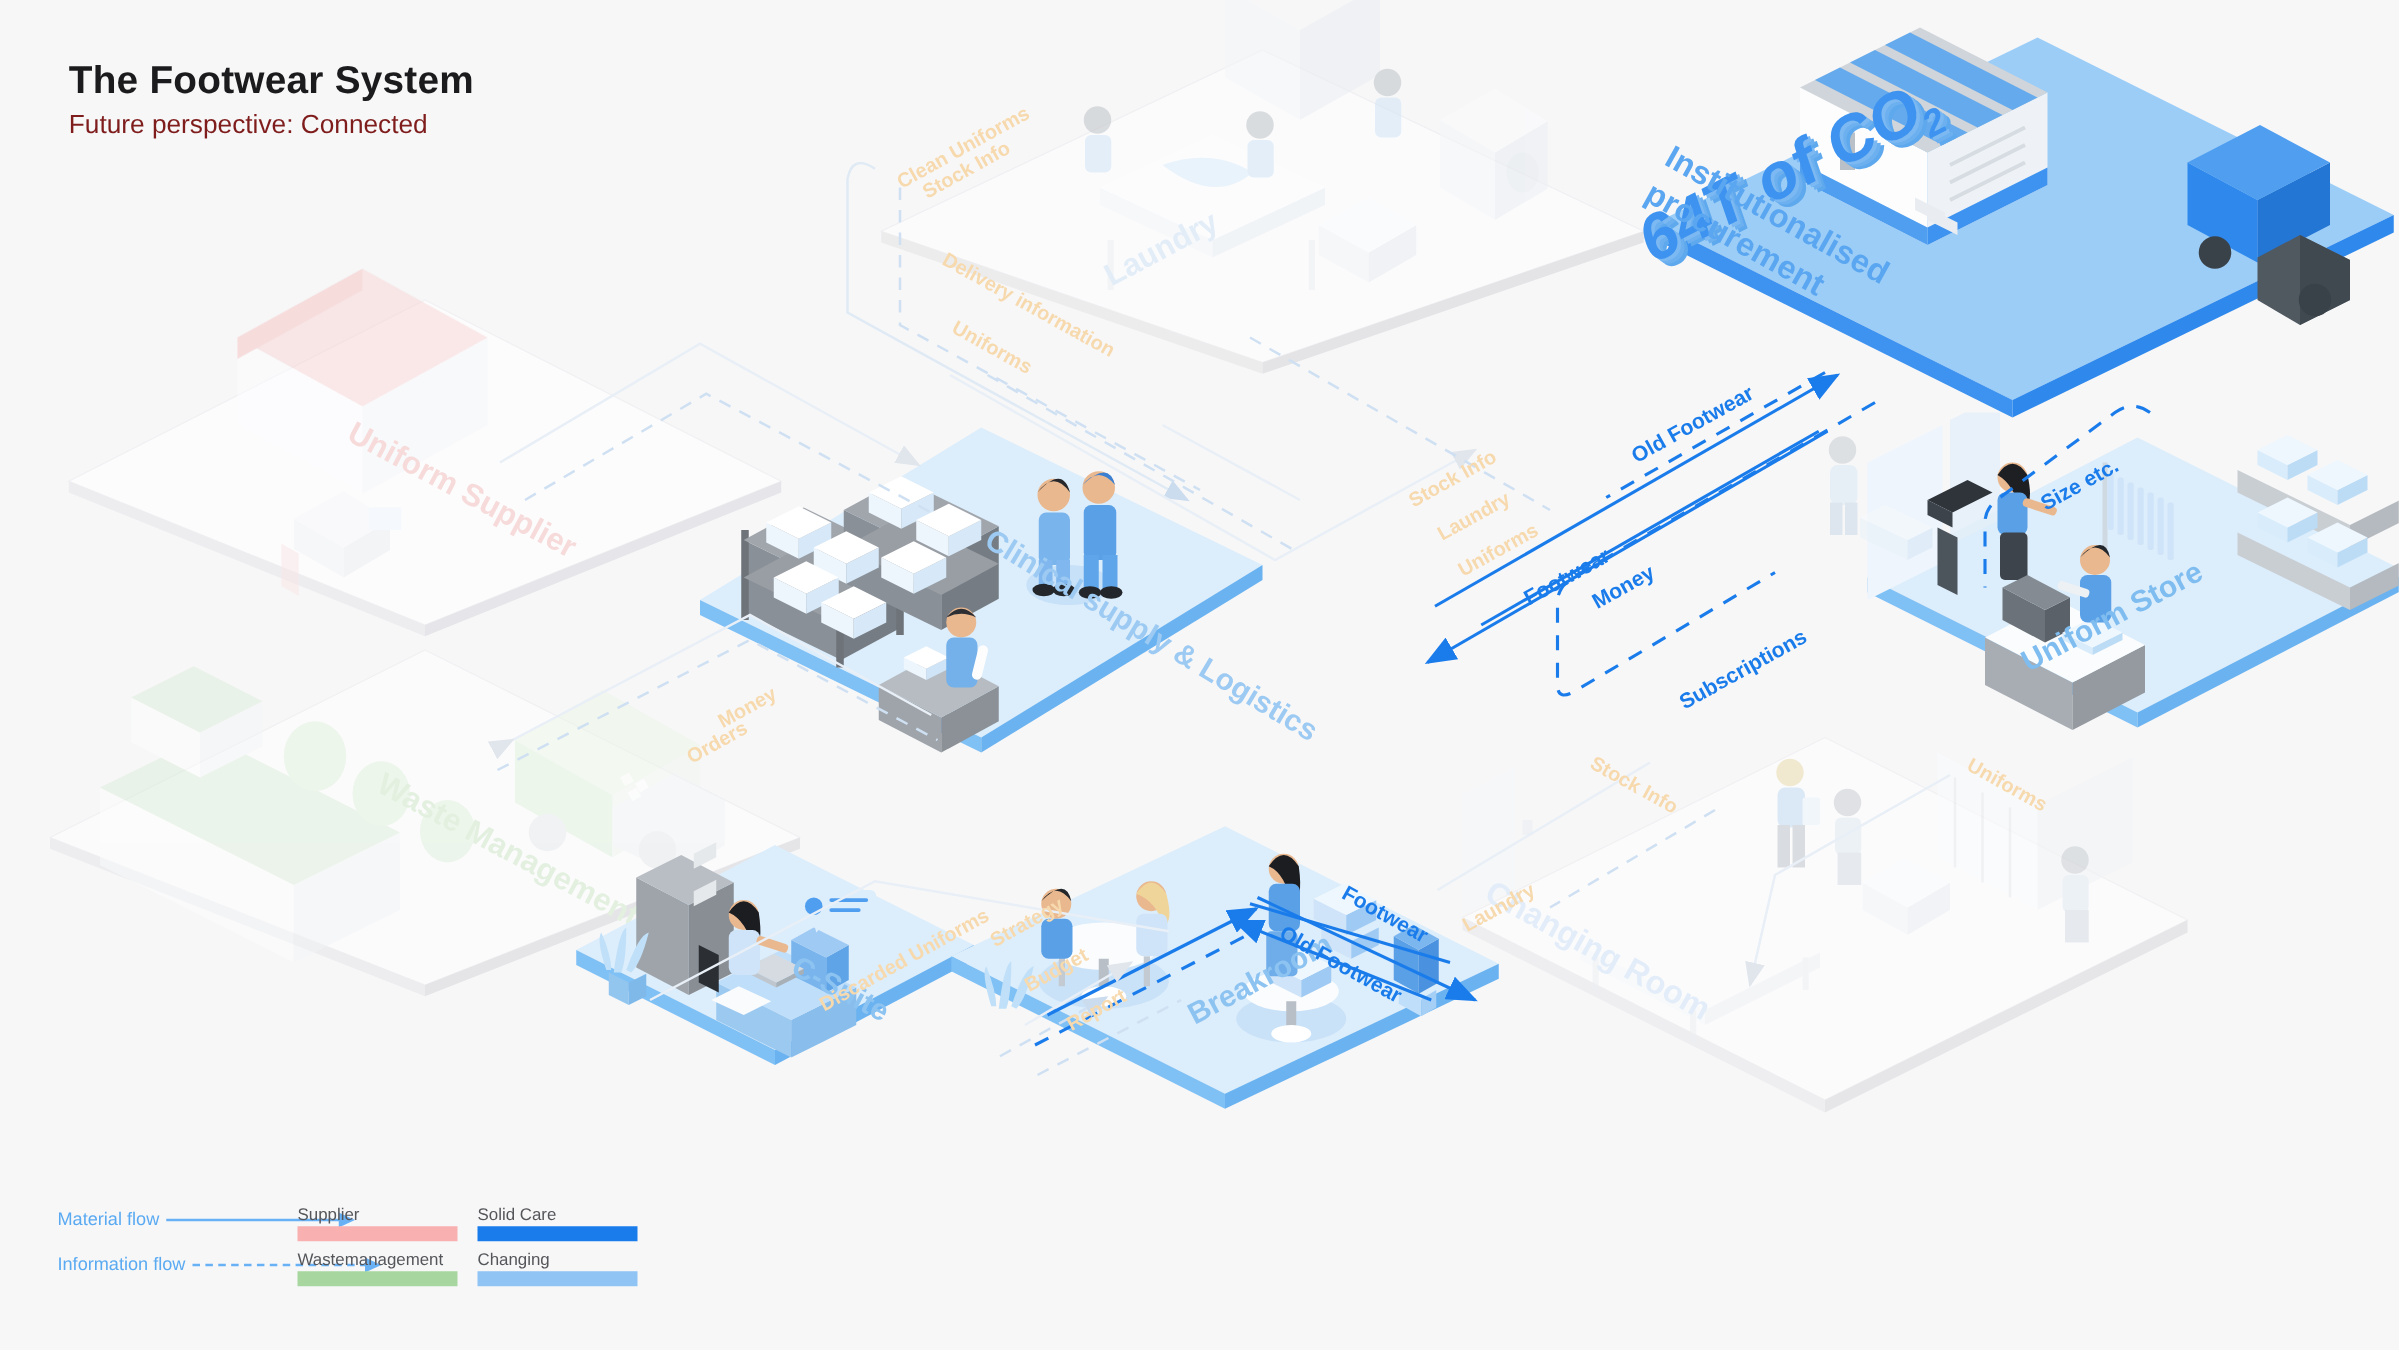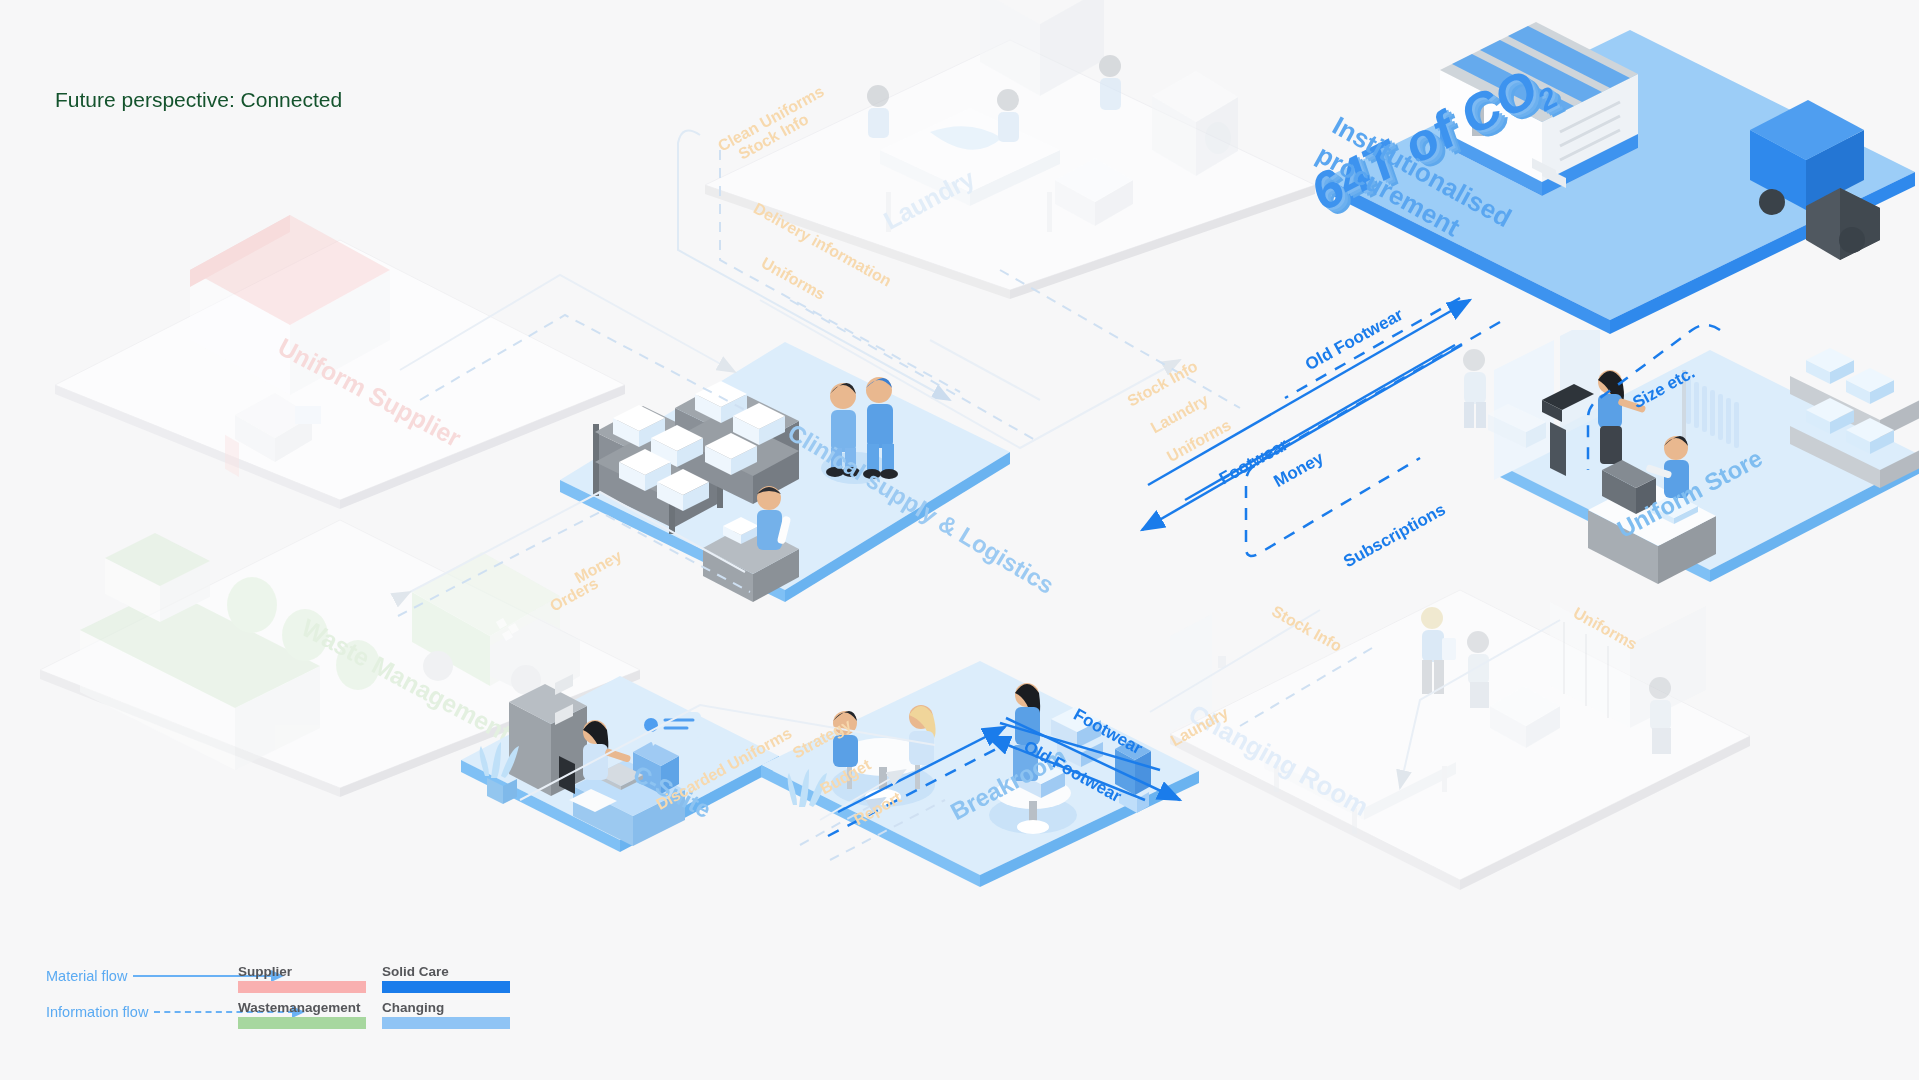--- a/index.html
+++ b/index.html
@@ -6,54 +6,55 @@
   body{
     width:1919px;height:1080px;overflow:hidden;
     background:#f7f7f8;
     font-family:"Liberation Sans","DejaVu Sans",sans-serif;
     position:relative;
   }
   .stage{position:absolute;inset:0;}
 
   
   #title{position:absolute;left:55px;top:46px;font-size:31px;font-weight:700;color:#1b1b1d;letter-spacing:.2px;}
-  #subtitle{position:absolute;left:55px;top:88px;font-size:21px;font-weight:400;color:#14532d;}
+  #subtitle{position:absolute;left:55px;top:88px;font-size:21px;font-weight:400;color:#7f1d1d;}
 
   .platform-label{
     position:absolute;white-space:nowrap;font-weight:700;
     pointer-events:none;
   }
 
   
   .flabel{position:absolute;white-space:nowrap;font-weight:700;font-size:15px;pointer-events:none;}
   .flabel.dim{color:#f7d9ae;}
   .flabel.bright{color:#1a7ceb;}
 
   
   #legend{position:absolute;left:46px;top:968px;width:470px;height:70px;}
   .lg-row{position:absolute;display:flex;align-items:center;}
   .lg-text{font-size:14.5px;color:#5aaaf2;}
   .lg-arrow-wrap{position:relative;width:160px;height:12px;margin-left:6px;}
   .lg-line{position:absolute;top:5px;left:0;width:140px;border-top:2.5px solid #69b1f5;}
   .lg-line.dashed{border-top:2.5px dashed #69b1f5;}
   .lg-tip{position:absolute;top:0;left:138px;width:0;height:0;
           border-top:6px solid transparent;border-bottom:6px solid transparent;border-left:13px solid #69b1f5;}
-  .sw-group{position:absolute;font-weight:bold;}
+  .sw-group{position:absolute;}
   .sw-label{font-size:13.5px;color:#55565a;margin-bottom:2px;}
   .sw-bar{width:128px;height:12px;}
 
   
   .art{position:absolute;pointer-events:none;}
   .co2{position:absolute;white-space:nowrap;font-weight:800;pointer-events:none;}
 </style>
 </head>
 <body>
 
 <div class="stage">
 
+  <div id="title">The Footwear System</div>
   <div id="subtitle">Future perspective: Connected</div>
 
   <div class="art" style="left:40px;top:210px;width:600px;height:300px;">
     <svg width="600" height="300" viewBox="0 0 600 300">
       <polygon points="300,30 585,175 300,290 15,175" fill="#fcfcfd" stroke="#f1f1f3" stroke-width="1"></polygon>
       <polygon points="15,175 300,290 300,299 15,184" fill="#ededf0"></polygon>
       <polygon points="300,290 585,175 585,184 300,299" fill="#e6e6ea"></polygon>
 
       <g opacity="0.45">
         <polygon points="150,60 250,115 250,185 150,130" fill="#fdfdfe"></polygon>

